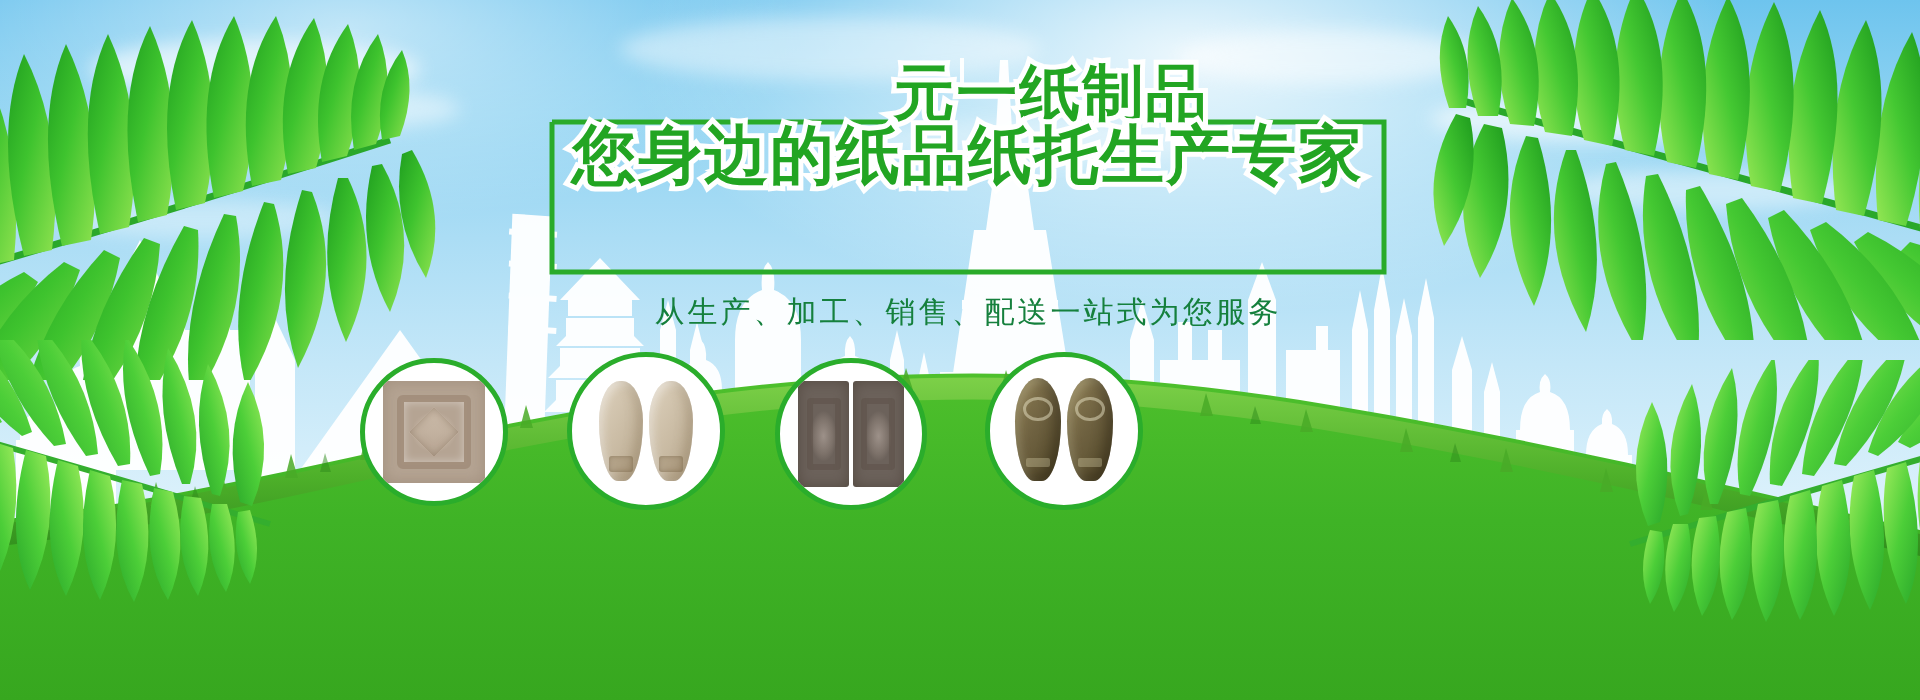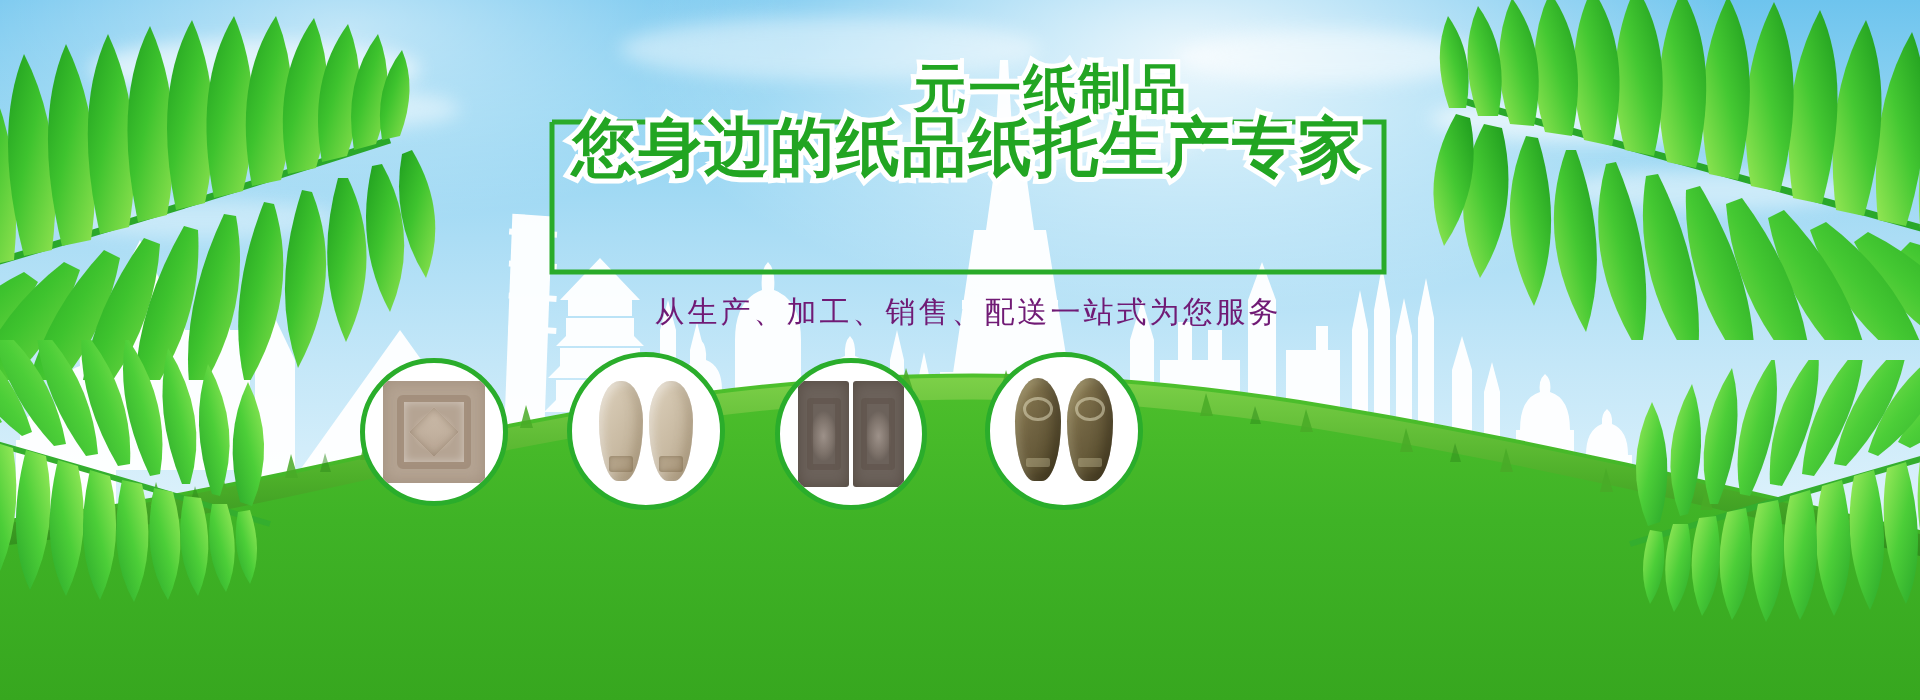--- a/index.html
+++ b/index.html
@@ -50,28 +50,28 @@
   .headline1,.headline2{
     display:block;
     font-family:"DejaVu Sans","Liberation Sans",sans-serif;
     font-weight:bold;color:#22a522;
     letter-spacing:2px;
     -webkit-text-stroke:10px #ffffff;
     paint-order:stroke fill;
     text-shadow:0 0 1px #ffffff;
     white-space:nowrap;
   }
-  .headline1{font-size:53px;margin-left:166px;}
+  .headline1{font-size:61px;margin-left:166px;}
   .headline2{font-size:64px;margin-top:0;}
 
   .tagline{
     position:absolute;left:548px;top:292px;width:840px;
     text-align:center;
     font-family:"DejaVu Sans","Liberation Sans",sans-serif;
-    font-size:30px;color:#701a75;letter-spacing:3px;white-space:nowrap;
+    font-size:30px;color:#15803d;letter-spacing:3px;white-space:nowrap;
   }
 
   
   .circles{position:absolute;left:0;top:0;width:1920px;height:700px;}
   .pcircle{
     position:absolute;border-radius:50%;
     background:#ffffff;border:5px solid #2aad2b;
     box-sizing:border-box;
     display:flex;align-items:center;justify-content:center;
     overflow:hidden;

